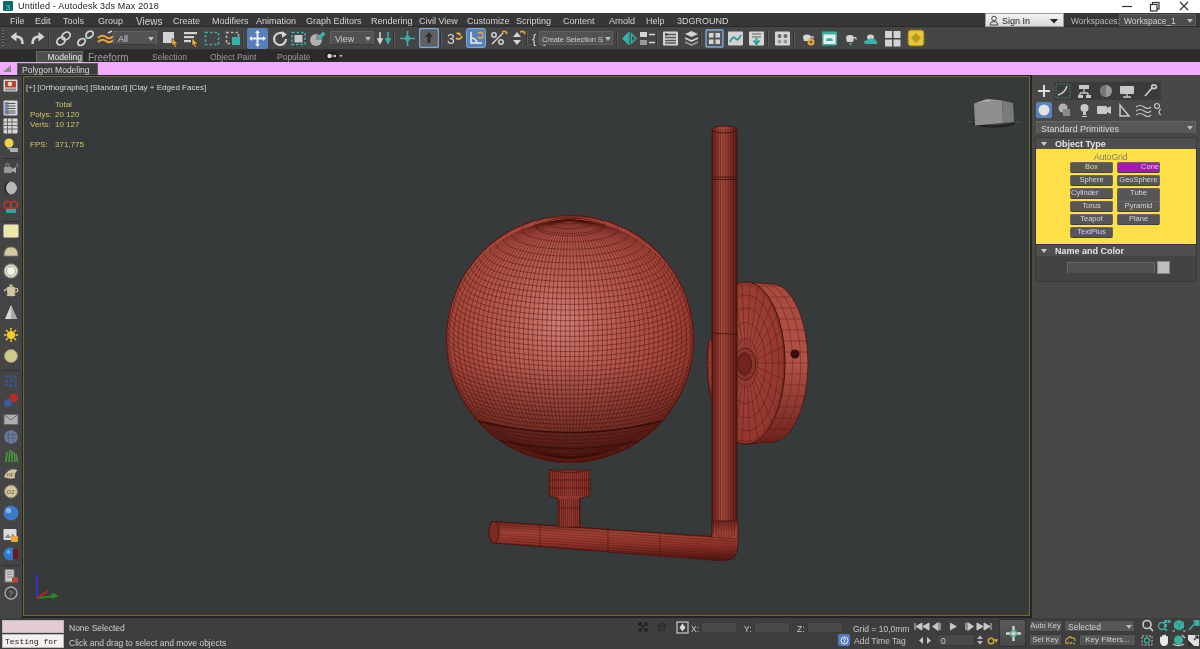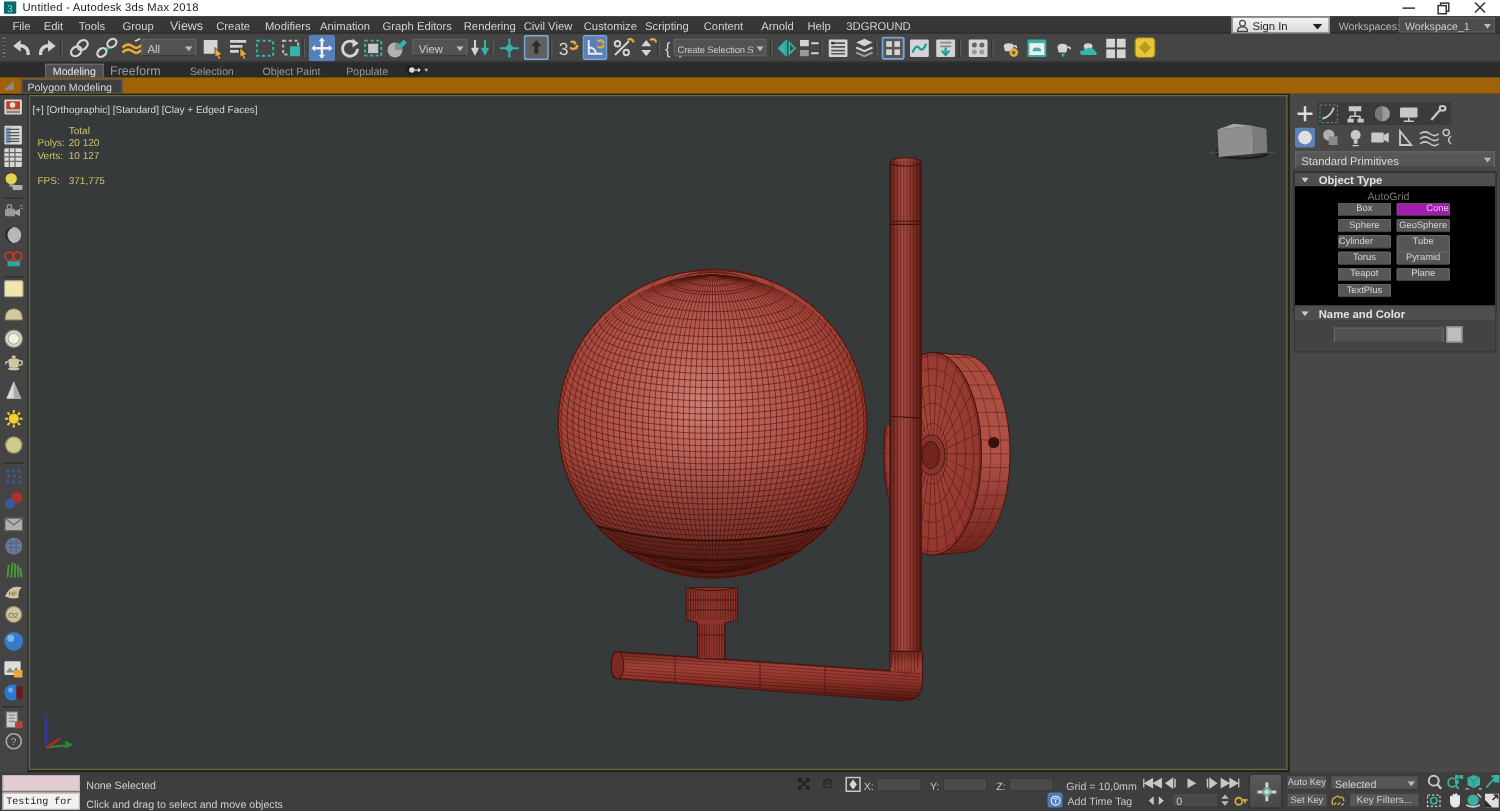--- a/index.html
+++ b/index.html
@@ -246,33 +246,33 @@
     <rect x="2" y="2" width="7" height="7" fill="#d4d4d4"></rect>
     <rect x="10.5" y="2" width="7" height="7" fill="#d4d4d4"></rect>
     <rect x="2" y="10.5" width="7" height="7" fill="#d4d4d4"></rect>
     <rect x="10.5" y="10.5" width="7" height="7" fill="#d4d4d4"></rect>
   </svg>
 <svg class="ab" style="left:907px;top:29px;" width="18" height="18" viewBox="0 0 18 18">
     <rect x="1" y="1" width="16" height="16" rx="3" fill="#e8c53a" stroke="#8a7518" stroke-width="1"></rect>
     <path d="M9 4 L14 9 L9 14 L4 9 Z" fill="#b89a20"></path>
   </svg>
 <div class="ab" style="left:0;top:50px;width:1200px;height:12px;background:#2b2b2b">
-<div class="ab" style="left:36px;top:1px;width:47px;height:11px;background:#4e4e4e;border:1px solid #6a6a6a;border-bottom:none;text-align:center;font-size:8.5px;line-height:10px;color:#e8e8e8">Modeling</div>
+<div class="ab" style="left:36px;top:1px;width:47px;height:11px;background:#4e4e4e;border:1px solid #6a6a6a;border-bottom:none;text-align:right;font-size:8.5px;line-height:10px;color:#e8e8e8">Modeling</div>
 <span class="ab" style="left:88px;top:2px;font-size:10px;color:#9a9a9a">Freeform</span>
 <span class="ab" style="left:152px;top:2px;font-size:8.5px;color:#9a9a9a">Selection</span>
 <span class="ab" style="left:210px;top:2px;font-size:8.5px;color:#9a9a9a">Object Paint</span>
 <span class="ab" style="left:277px;top:2px;font-size:8.5px;color:#9a9a9a">Populate</span>
 <svg class="ab" style="left:325px;top:2px" width="18" height="9" viewBox="0 0 18 9">
       <rect x="0" y="0" width="13" height="8" rx="4" fill="#1e1e1e"></rect>
       <circle cx="4.5" cy="4" r="2.2" fill="#ddd"></circle>
       <path d="M7 4 L11 4 M9.5 2.5 L11 4 L9.5 5.5" stroke="#ddd" stroke-width="1" fill="none"></path>
       <path d="M14.5 3 L17.5 3 L16 5.5 Z" fill="#bbb"></path>
     </svg>
 </div>
-<div class="ab" style="left:0;top:62px;width:1200px;height:14px;background:#a16207;border-bottom:1px solid #1d1d1d">
+<div class="ab" style="left:0;top:62px;width:1200px;height:14px;background:#f0abfc;border-bottom:1px solid #1d1d1d">
 <div class="ab" style="left:17px;top:1px;width:81px;height:12px;background:#3d3d3d;border:1px solid #5a5a5a">
       <span class="ab" style="left:4px;top:1px;font-size:8.5px;color:#d8d8d8;white-space:nowrap">Polygon Modeling</span>
     </div>
 <svg class="ab" style="left:2px;top:2px" width="10" height="9">
       <path d="M1 8 L9 8 L9 1 Z" fill="#8a8a8a"></path>
     </svg>
 </div>
 <div class="ab" style="left:0;top:76px;width:22px;height:542px;background:#444">
 <svg class="ab" style="left:3px;top:3px" width="16" height="14" viewBox="0 0 16 14">
       <rect x="0.5" y="0.5" width="14" height="12" rx="1" fill="#d8d8d8"></rect>
@@ -786,21 +786,21 @@
         <circle cx="3" cy="4" r="2.5" fill="none" stroke="#c8c8c8" stroke-width="1.2"></circle>
         <circle cx="8" cy="10" r="3" fill="none" stroke="#c8c8c8" stroke-width="1.2"></circle>
       </g>
 </svg>
 <div class="ab" style="left:4px;top:46px;width:160px;height:13px;background:#575757;border:1px solid #666;border-bottom-color:#444">
 <span class="ab" style="left:4px;top:1.5px;font-size:9px;color:#d8d8d8">Standard Primitives</span>
 <svg class="ab" style="left:150px;top:4px" width="7" height="5">
         <path d="M0 0 L6 0 L3 4 Z" fill="#bbb"></path>
       </svg>
     </div>
-<div class="ab" style="left:3px;top:62px;width:162px;height:114px;background:#000000;border:1px solid #3a3938">
+<div class="ab" style="left:3px;top:62px;width:162px;height:114px;background:#fde047;border:1px solid #3a3938">
 <div class="ab" style="left:0;top:0;width:160px;height:11px;background:#504e4d">
 <svg class="ab" style="left:5px;top:3.5px" width="7" height="5">
           <path d="M0 0 L6 0 L3 4 Z" fill="#ccc"></path>
         </svg>
 <span class="ab" style="left:19px;top:0.5px;font-size:9px;font-weight:bold;color:#e4e4e4">Object Type</span>
       </div>
 <span class="ab" style="left:58px;top:14px;font-size:8.5px;color:#7e7c7a">AutoGrid</span>
 </div>
 <div class="ab" style="left:38px;top:87px;width:43px;height:10.5px;background:#575655;border:1px solid #676665;border-bottom-color:#403f3e;border-radius:2px;text-align:center;font-size:7.5px;line-height:8.5px;color:#d6d6d6;white-space:nowrap">Box</div>
 <div class="ab" style="left:85px;top:87px;width:43px;height:10.5px;background:#a21caf;border:1px solid #676665;border-bottom-color:#403f3e;border-radius:2px;text-align:right;font-size:7.5px;line-height:8.5px;color:#d6d6d6;white-space:nowrap">Cone</div>

